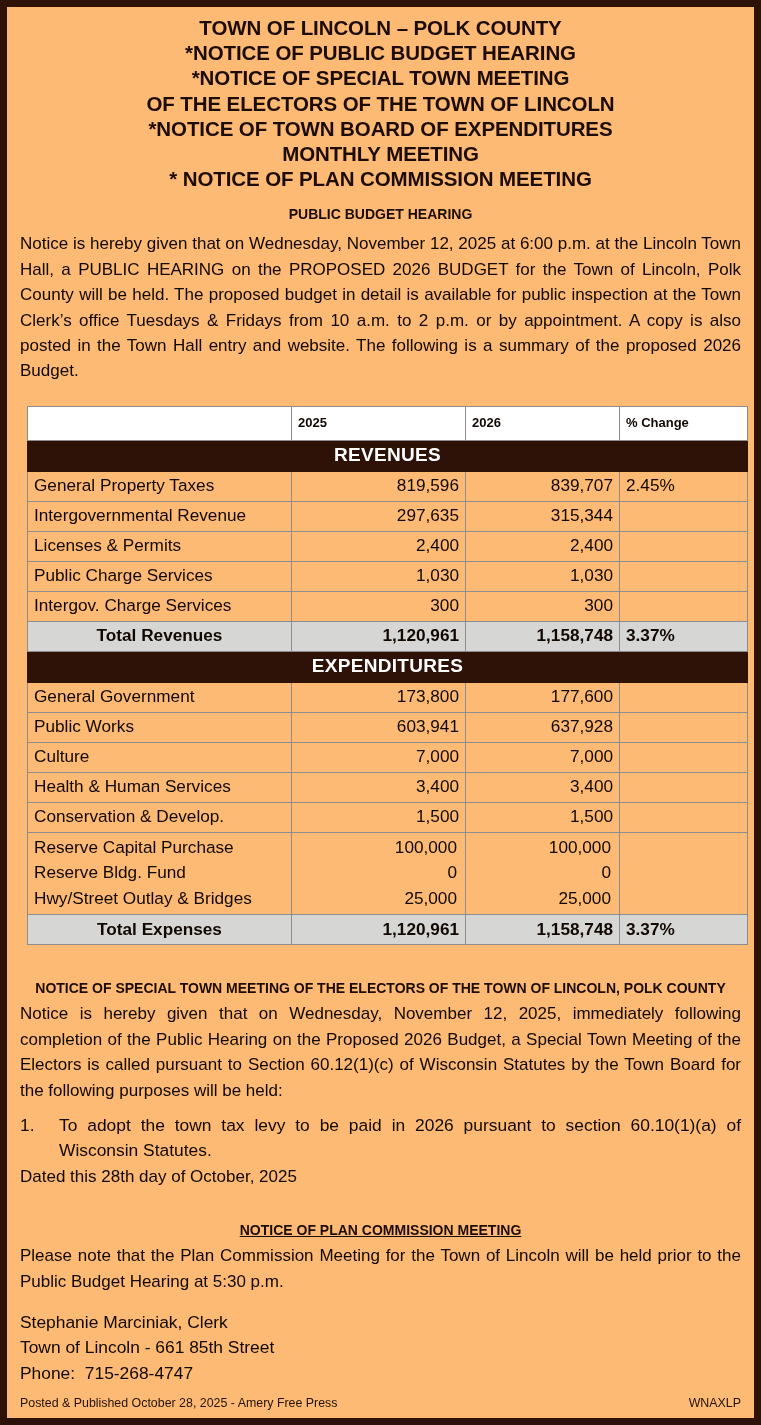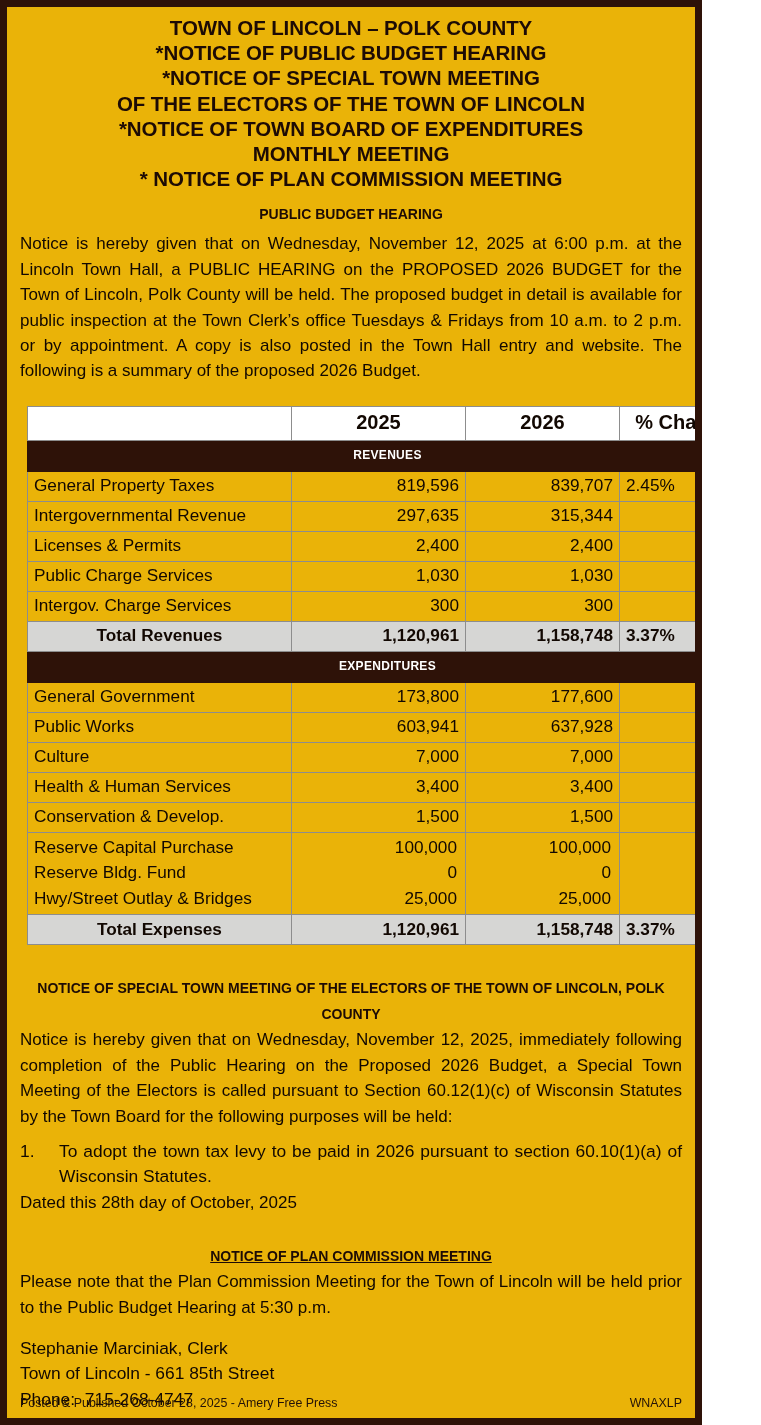--- a/index.html
+++ b/index.html
@@ -5,24 +5,24 @@
   html, body {
     margin: 0;
     padding: 0;
     background: #ffffff;
   }
   body {
     font-family: "Liberation Sans", sans-serif;
   }
   .page {
     position: relative;
-    width: 702px;
+    width: 761px;
     height: 1425px;
     box-sizing: border-box;
-    background: #eab308;
+    background: #fdba74;
     border: 7px solid #2e1208;
     overflow: hidden;
   }
   .inner {
     box-sizing: border-box;
     padding: 8px 13px 0 13px;
     height: 100%;
     position: relative;
   }
 
@@ -74,34 +74,34 @@
   table.budget col.c-pct   { width: 128px; }
 
   table.budget td, table.budget th {
     border: 1px solid #8d8d8d;
     padding: 2px 6px 3px 6px;
     height: 24px;
     vertical-align: middle;
     font-weight: normal;
   }
   table.budget thead th {
-    text-align: center;
-    font-weight: bold;
-    font-size: 20px;
+    text-align: left;
+    font-weight: bold;
+    font-size: 13px;
     height: 28px;
     background: #ffffff;
   }
   th.col-blank { border-right: 1px solid #8d8d8d; }
 
   tr.band td {
     background: #2e1208;
     color: #ffffff;
     text-align: center;
     font-weight: bold;
-    font-size: 12px;
+    font-size: 19px;
     letter-spacing: 0.3px;
     height: 25px;
     border-color: #2e1208;
   }
   td.lbl { text-align: left; white-space: nowrap; }
   td.num { text-align: right; padding-right: 8px; white-space: nowrap; }
   td.pct { text-align: left; white-space: nowrap; }
 
   tr.total td {
     background: #d6d6d4;

